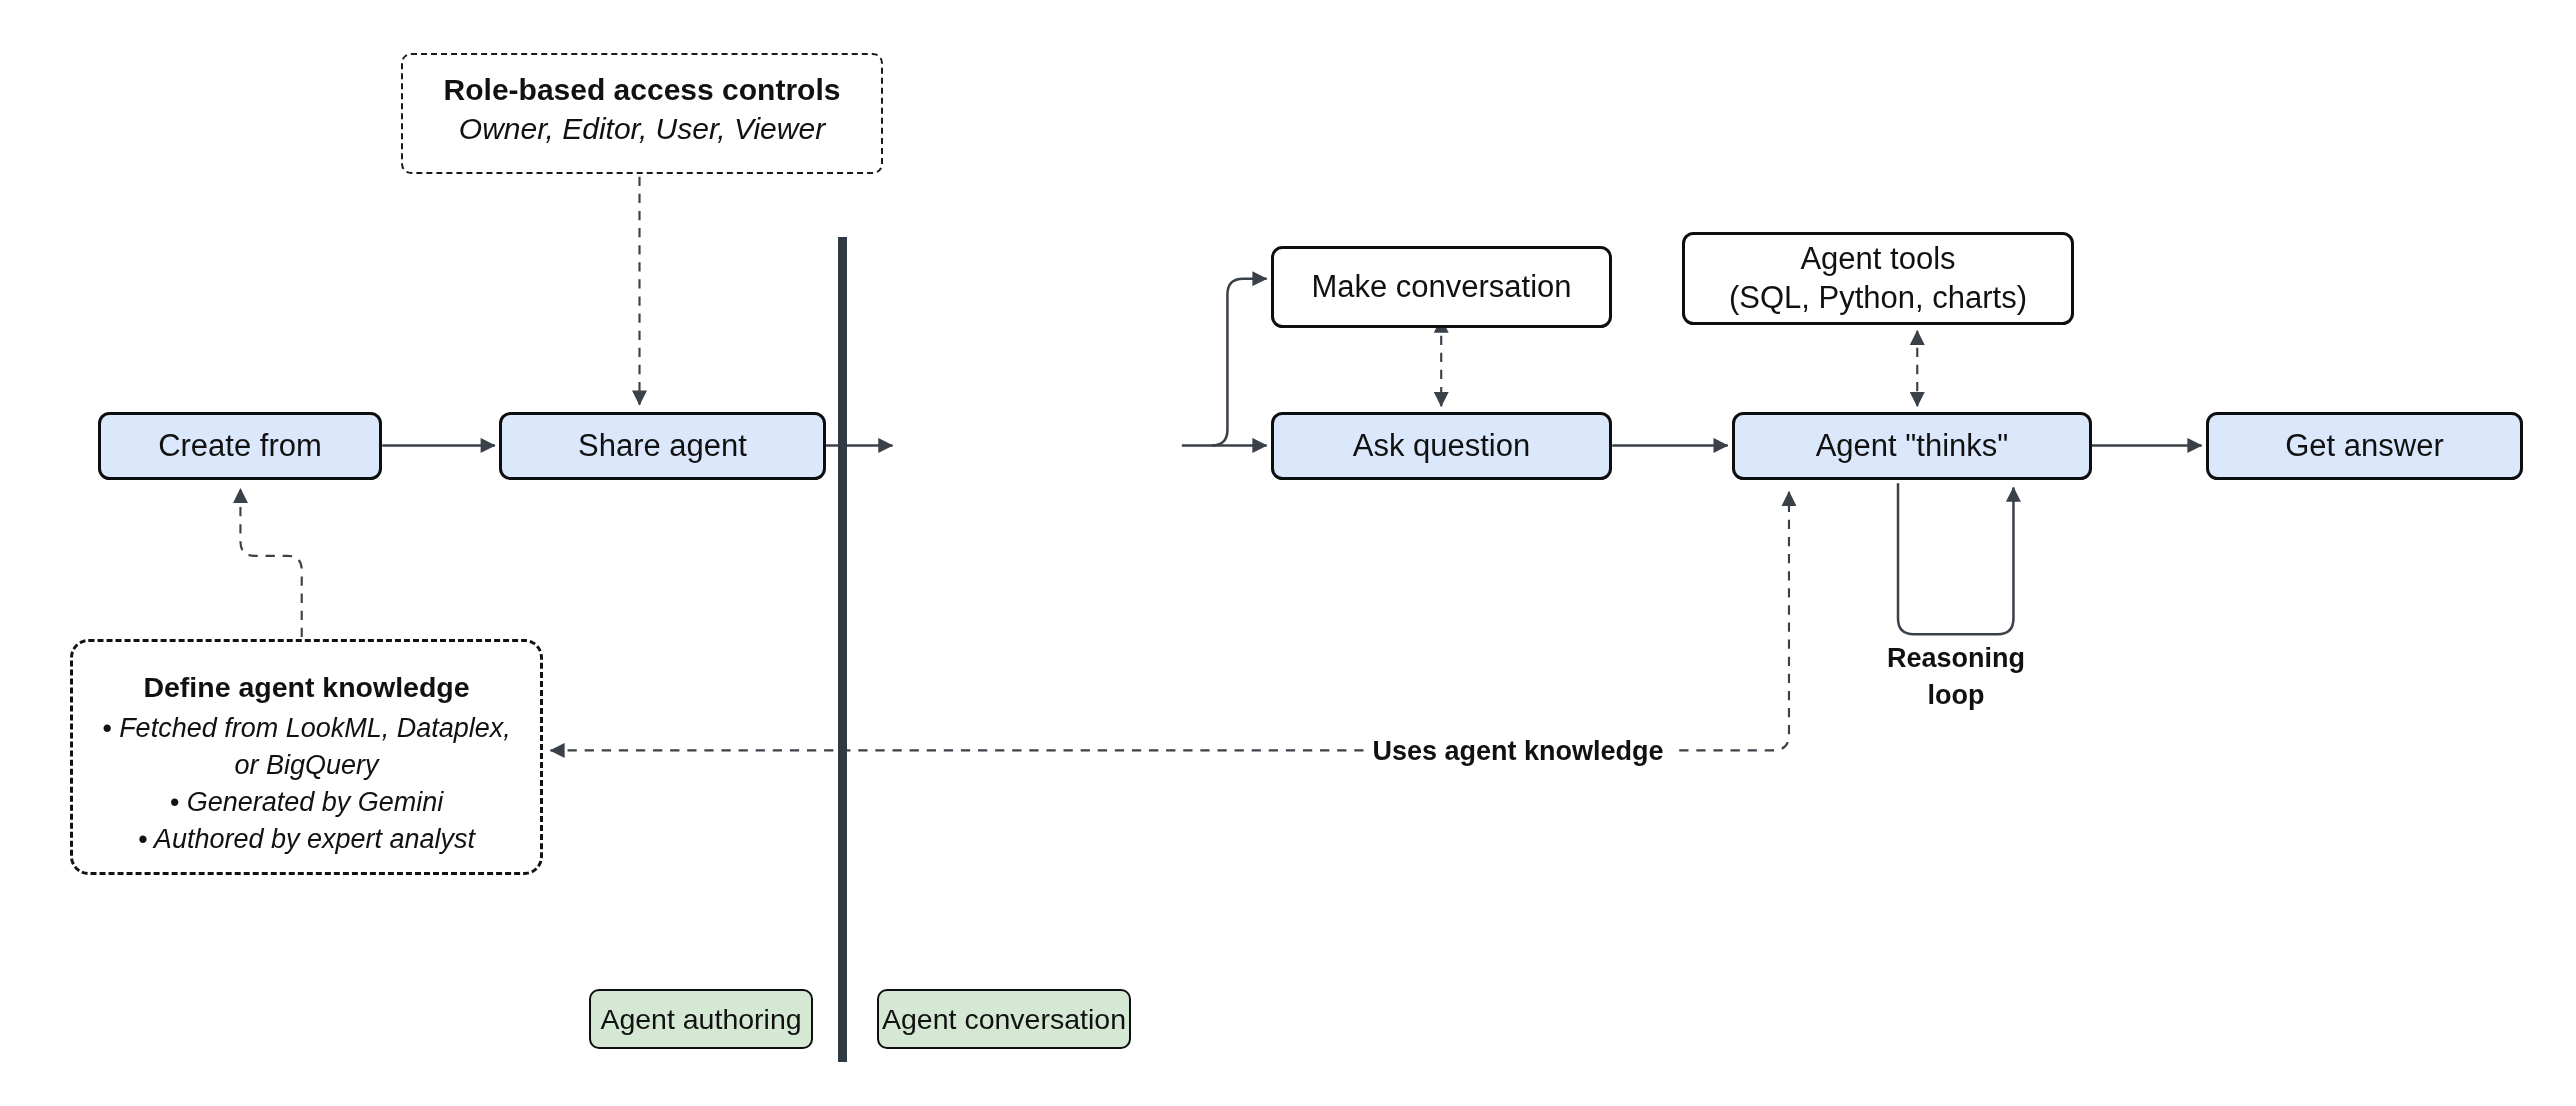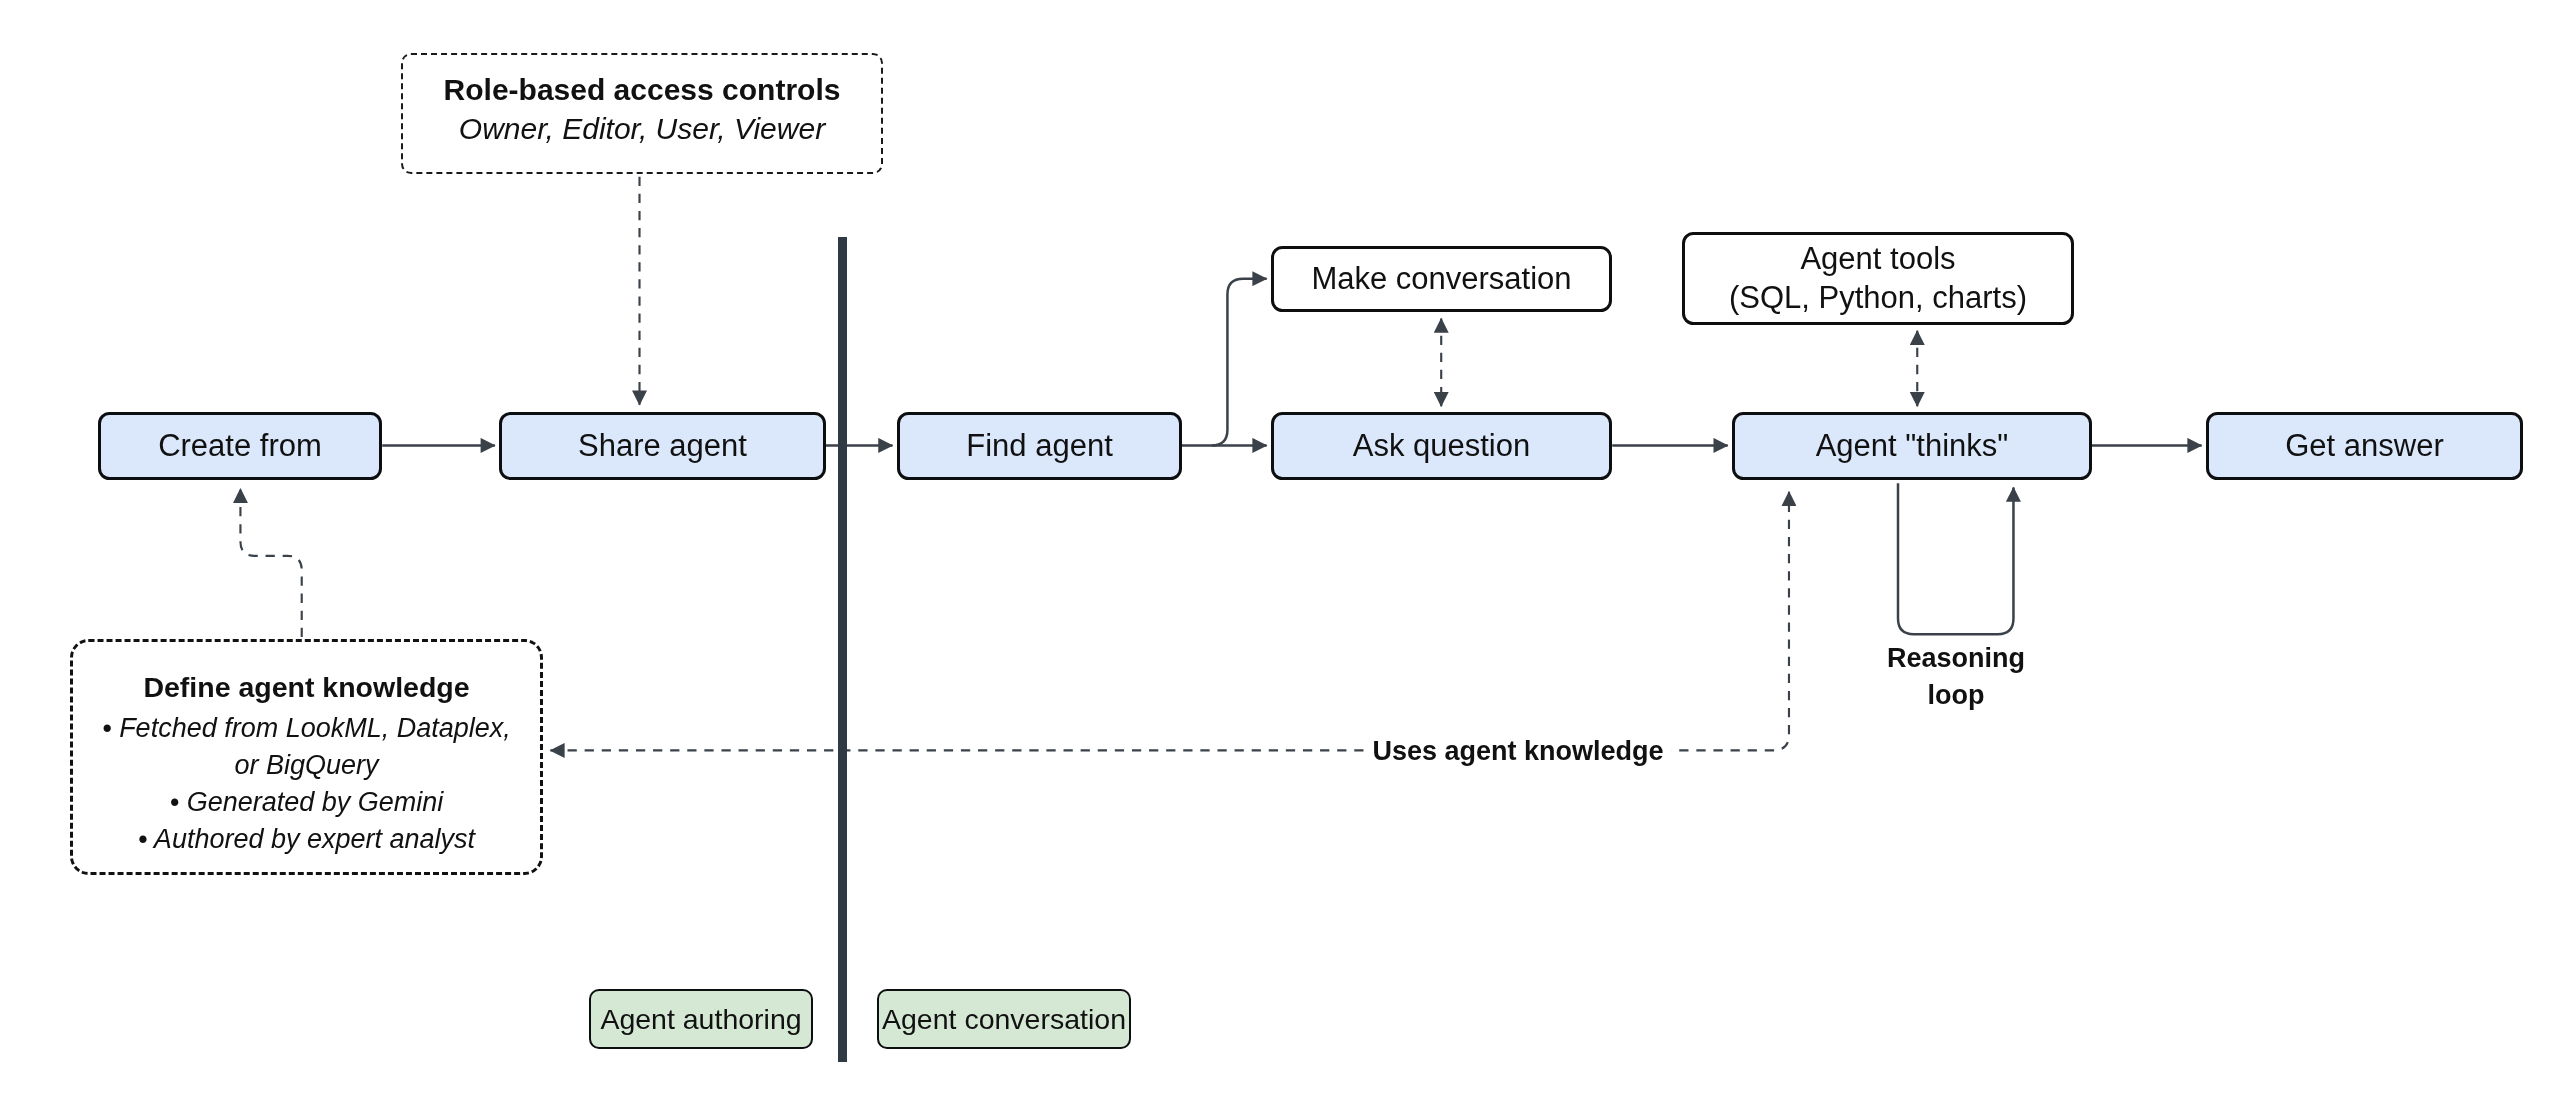--- a/index.html
+++ b/index.html
@@ -88,25 +88,22 @@
   </div>
 
   <div class="node" style="left:98px;top:412px;width:284px;height:68px;">
     <span>Create from</span>
   </div>
 
   <div class="node" style="left:499px;top:412px;width:327px;height:68px;">
     <span>Share agent</span>
   </div>
 
-  <div class="node" style="left:897px;top:412px;width:285px;height:68px;">
-    <span>Find agent</span>
-  </div>
 
-  <div class="node white" style="left:1271px;top:246px;width:341px;height:66px;">
+  <div class="node white" style="left:1271px;top:246px;width:341px;height:82px;">
     <span>Make conversation</span>
   </div>
 
   <div class="node" style="left:1271px;top:412px;width:341px;height:68px;">
     <span>Ask question</span>
   </div>
 
   <div class="node white multiline" style="left:1682px;top:232px;width:392px;height:93px;">
     <span>Agent tools</span>
     <span>(SQL, Python, charts)</span>

